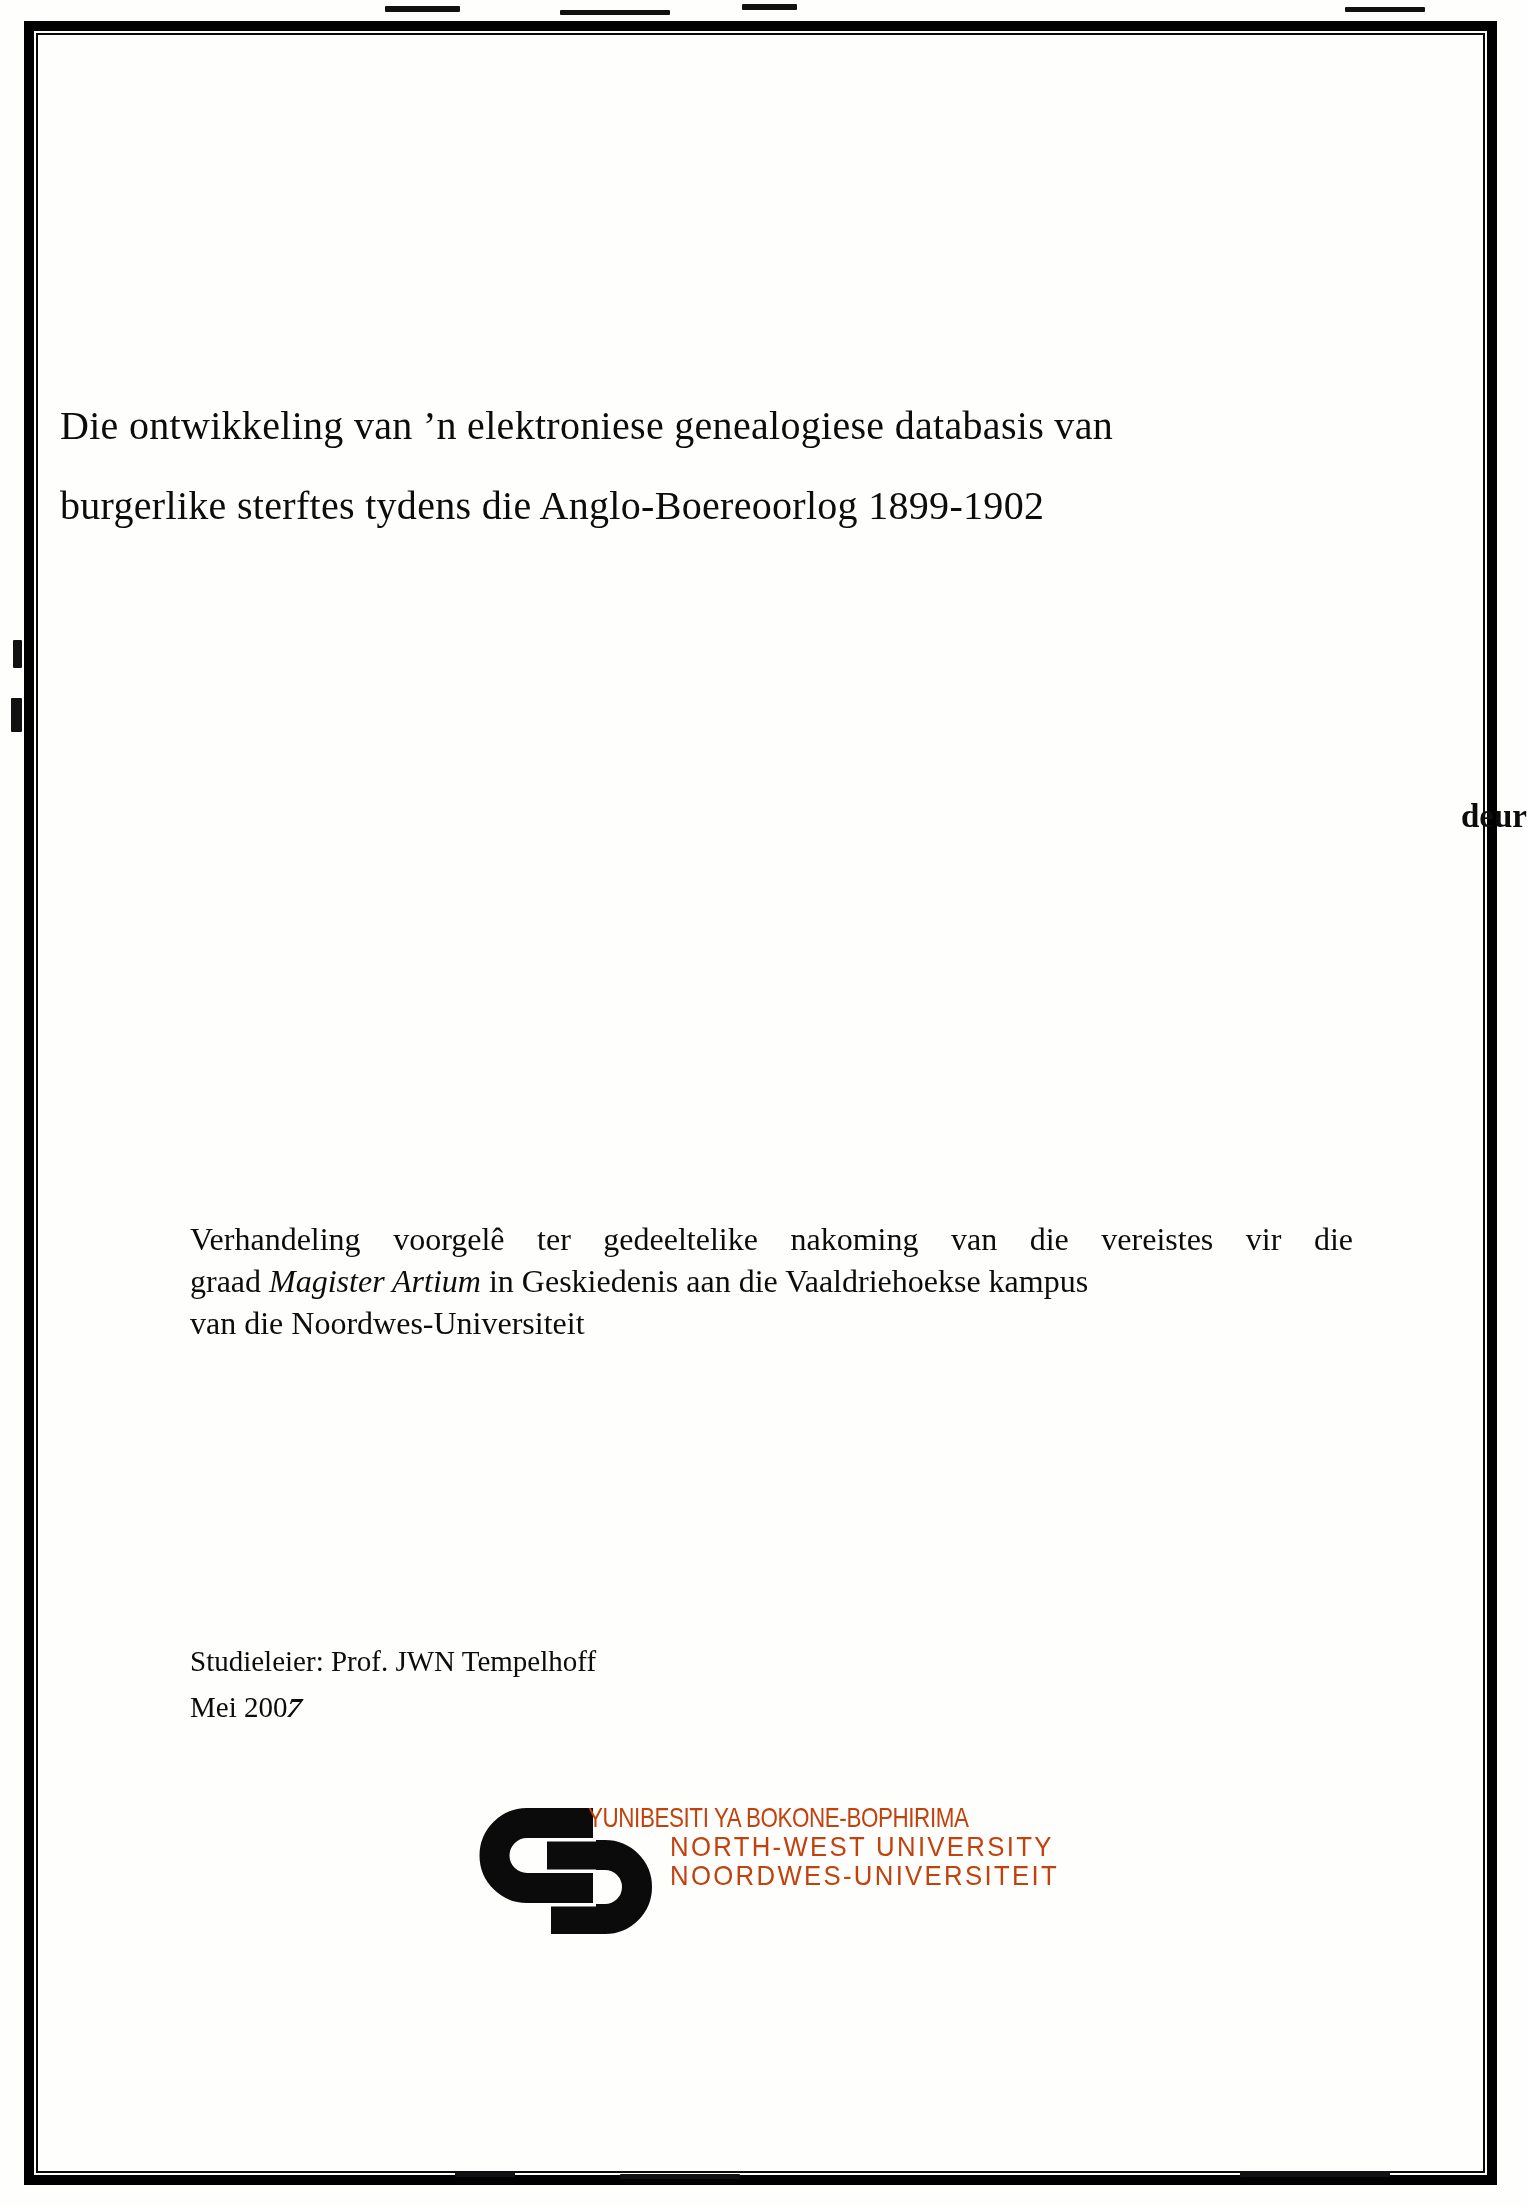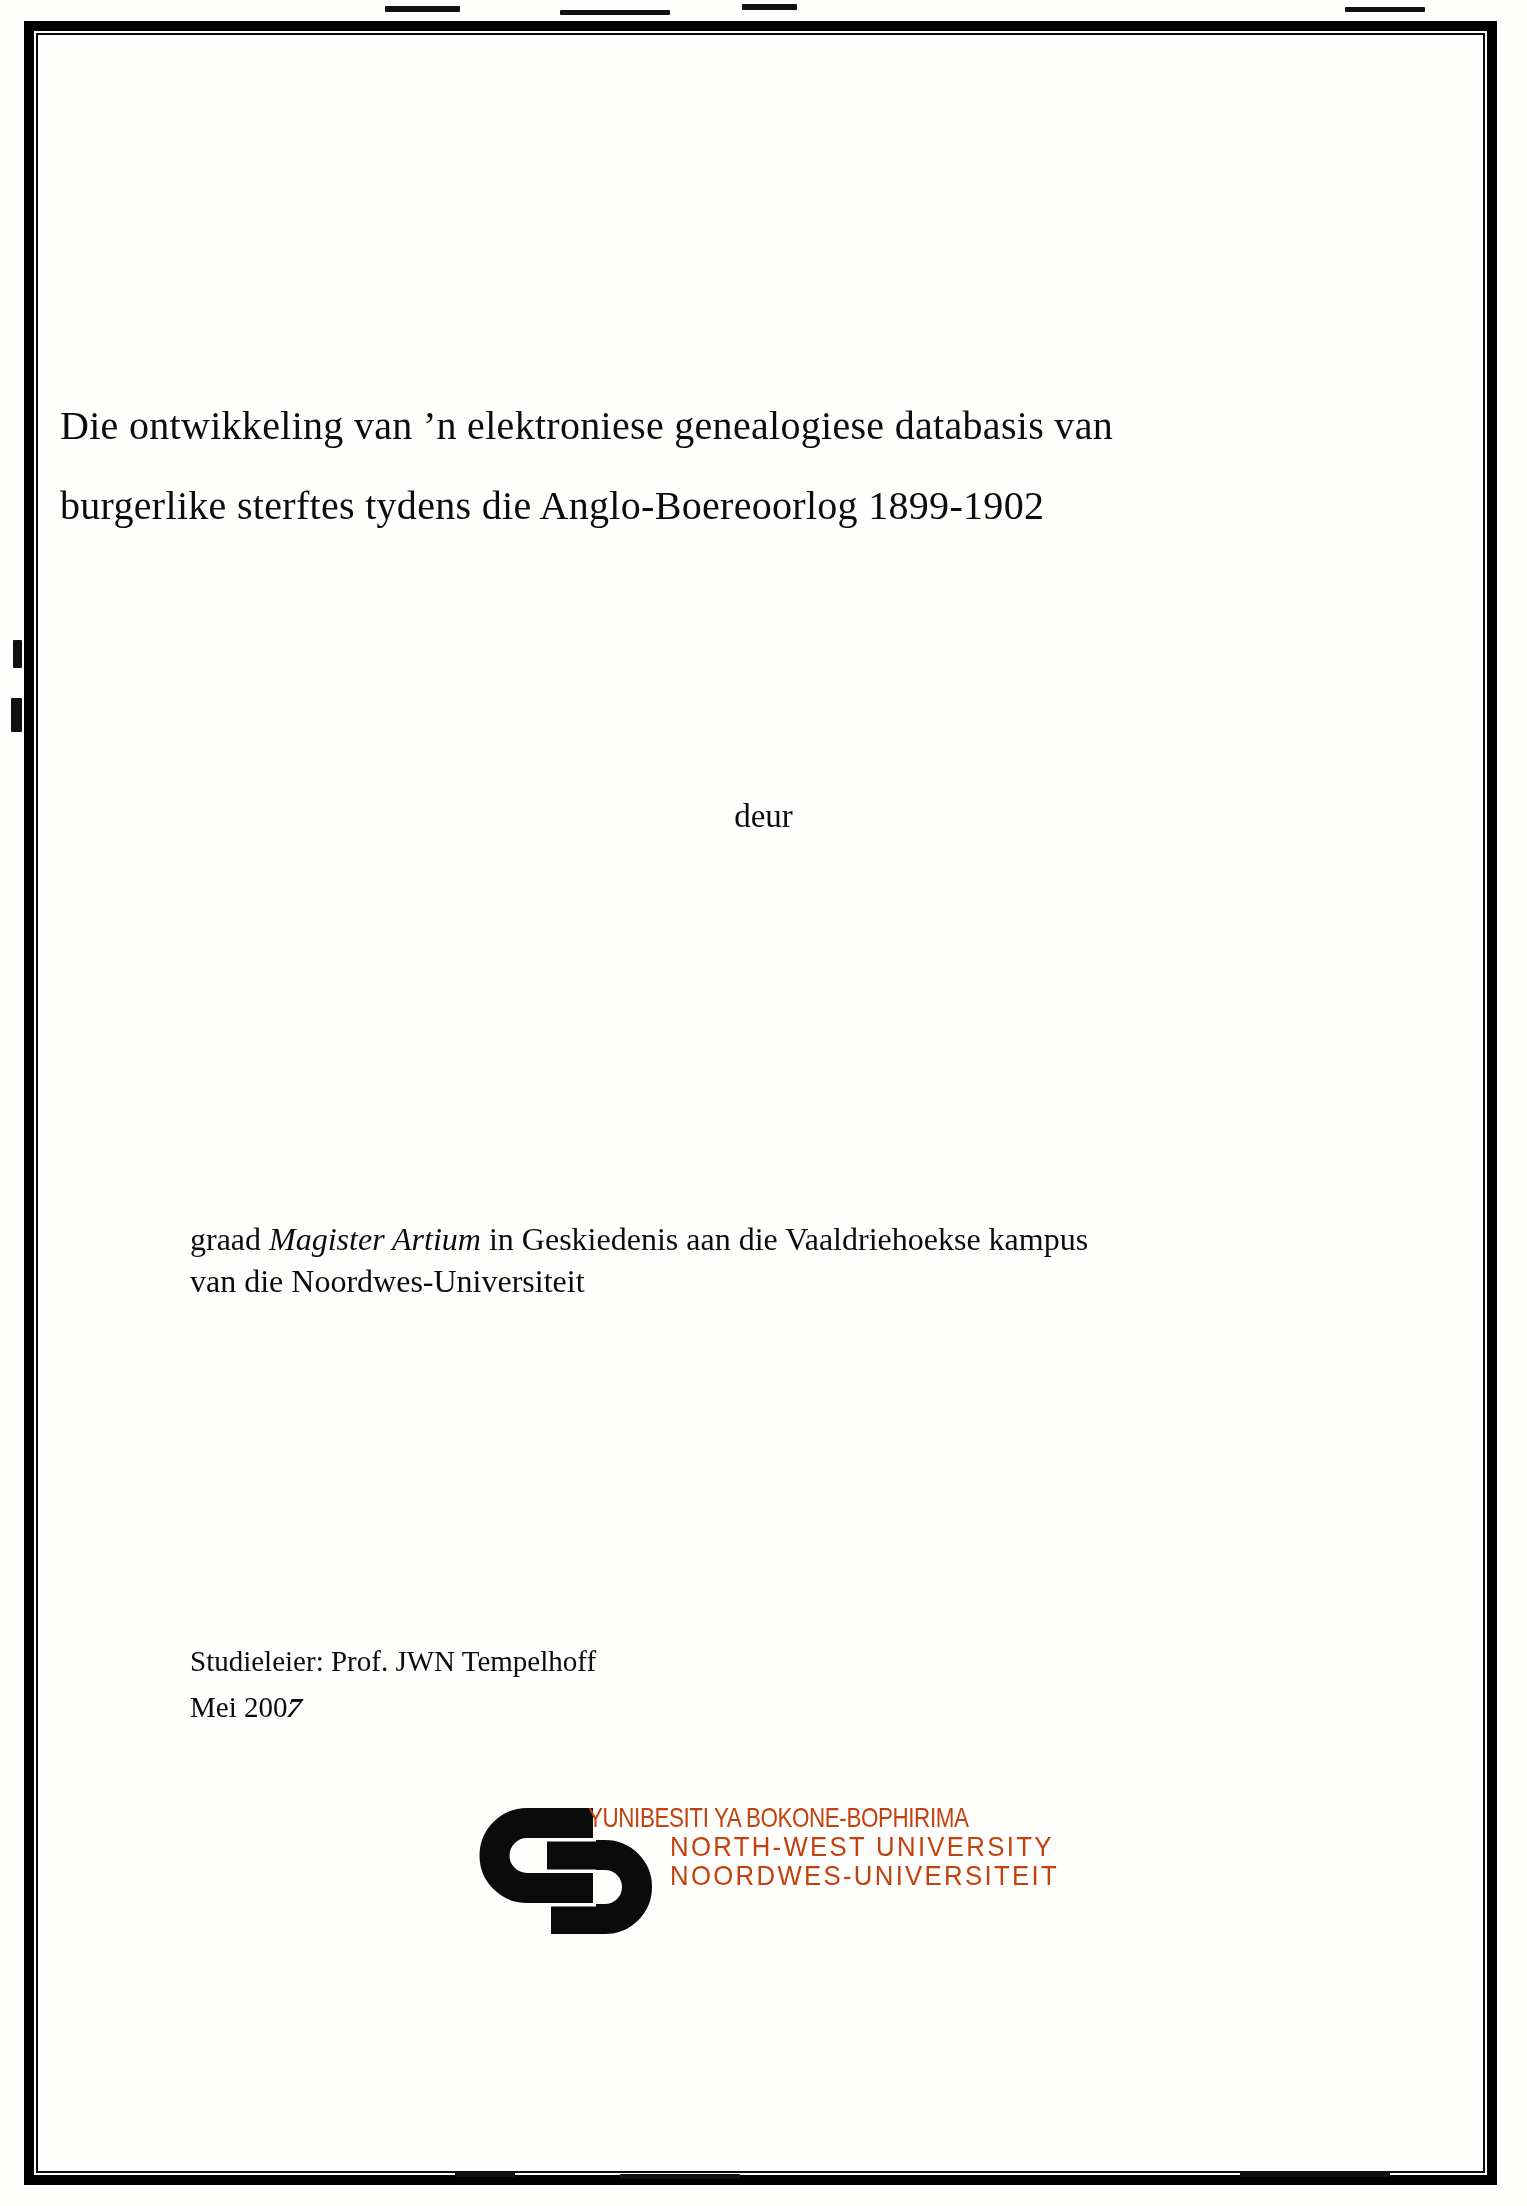--- a/index.html
+++ b/index.html
@@ -57,22 +57,23 @@
     letter-spacing: 0.3px;
     white-space: nowrap;
   }
   .title-1 { top: 402px; }
   .title-2 { top: 482px; }
 
   .byline {
     position: absolute;
     left: 0; right: 0;
     top: 798px;
-    text-align: center;
+    text-align: right;
     font-size: 33px;
+    font-weight: bold;
   }
 
   .author {
     position: absolute;
     left: 0; right: 0;
     top: 948px;
     text-align: center;
     font-size: 38px;
     letter-spacing: 0.3px;
   }
@@ -155,20 +156,21 @@
   <div class="artifact a8"></div>
   <div class="artifact a9"></div>
 
   <div class="title-line title-1">Die ontwikkeling van ’n elektroniese genealogiese databasis van</div>
   <div class="title-line title-2">burgerlike sterftes tydens die Anglo-Boereoorlog 1899-1902</div>
 
   <div class="byline">deur</div>
 
 
   <div class="statement">
+    <div class="justified">Verhandeling voorgelê ter gedeeltelike nakoming van die vereistes vir die</div>
     <div>
       <span>graad </span><span class="it">Magister Artium</span><span> in Geskiedenis aan die Vaaldriehoekse kampus</span>
     </div>
     <div>van die Noordwes-Universiteit</div>
   </div>
 
   <div class="supervisor-block">
     <div>Studieleier: Prof. JWN Tempelhoff</div>
     <div>
       <span>Mei 200</span><span class="seven-glyph">7</span>

